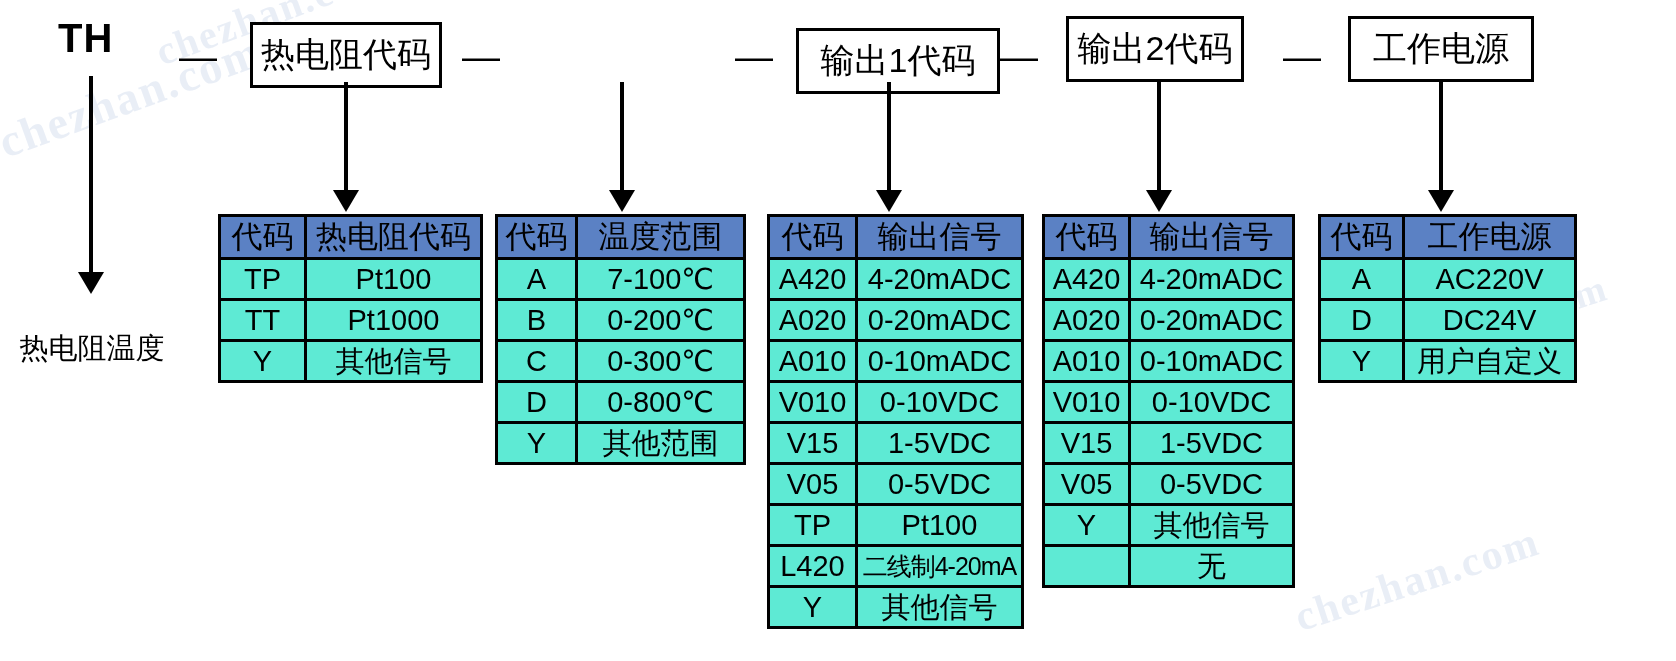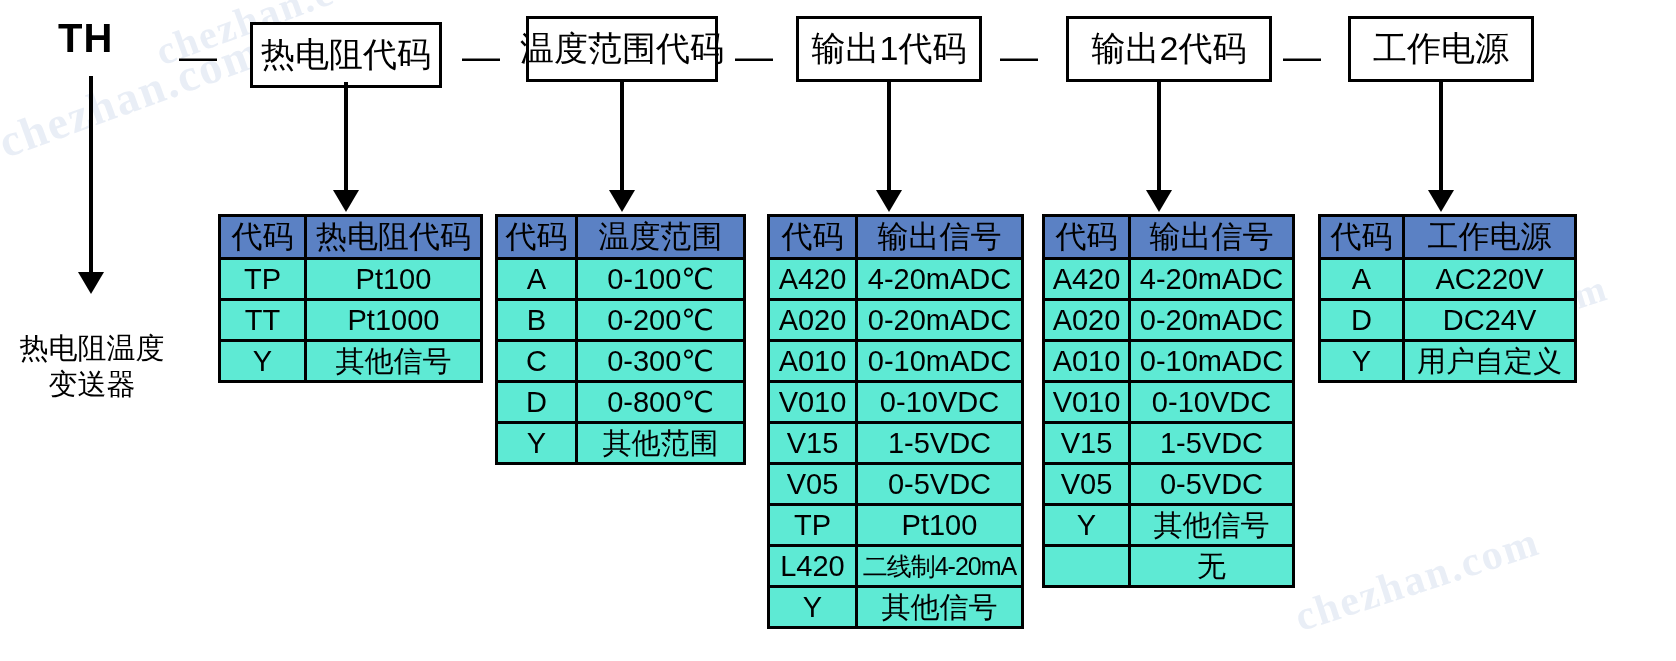--- a/index.html
+++ b/index.html
@@ -130,23 +130,22 @@
 
   <div class="root-label" style="left:58px; top:16px;">TH</div>
 
   <div class="dash" style="left:179px; top:38px;">—</div>
   <div class="dash" style="left:462px; top:38px;">—</div>
   <div class="dash" style="left:735px; top:38px;">—</div>
   <div class="dash" style="left:1000px; top:38px;">—</div>
   <div class="dash" style="left:1283px; top:38px;">—</div>
 
   <div class="top-box" style="left:250px; top:16px; width:192px; height:66px;margin-top:6px;">热电阻代码</div>
-  <div class="top-box" style="left:526px; top:16px; width:192px; height:66px;">温度范围代码</div>
-  <div class="top-box" style="left:796px; top:16px; width:186px; height:66px;">输出1代码</div>
-  <div class="top-box" style="left:1066px; top:16px; width:206px; height:66px;">输出2代码</div>
+  <div class="top-box" style="left:796px; top:28px; width:204px; height:66px;">输出1代码</div>
+  <div class="top-box" style="left:1066px; top:16px; width:178px; height:66px;">输出2代码</div>
   <div class="top-box" style="left:1348px; top:16px; width:186px; height:66px;">工作电源</div>
 
   <div class="vline" style="left:89px; top:76px; height:200px;"></div>
   <div class="arrowhead" style="left:78px; top:272px;"></div>
 
   <div class="vline" style="left:344px; top:82px; height:112px;"></div>
   <div class="arrowhead" style="left:333px; top:190px;"></div>
 
   <div class="vline" style="left:620px; top:82px; height:112px;"></div>
   <div class="arrowhead" style="left:609px; top:190px;"></div>
@@ -155,21 +154,20 @@
   <div class="arrowhead" style="left:876px; top:190px;"></div>
 
   <div class="vline" style="left:1157px; top:82px; height:112px;"></div>
   <div class="arrowhead" style="left:1146px; top:190px;"></div>
 
   <div class="vline" style="left:1439px; top:82px; height:112px;"></div>
   <div class="arrowhead" style="left:1428px; top:190px;"></div>
 
   <div class="caption" style="left:0px; top:330px; width:184px;">
     <div>热电阻温度</div>
-    <div>变送器</div>
   </div>
 
   <table class="code-table" style="left:218px; top:214px; width:262px;">
     <colgroup>
         <col style="width:86px">
         <col style="width:176px">
       </colgroup>
     <tbody>
       <tr class="hdr">
         <td>代码</td>
@@ -195,21 +193,21 @@
         <col style="width:80px">
         <col style="width:168px">
       </colgroup>
     <tbody>
       <tr class="hdr">
         <td>代码</td>
         <td>温度范围</td>
       </tr>
       <tr>
         <td>A</td>
-        <td>0-100℃</td>
+        <td>7-100℃</td>
       </tr>
       <tr>
         <td>B</td>
         <td>0-200℃</td>
       </tr>
       <tr>
         <td>C</td>
         <td>0-300℃</td>
       </tr>
       <tr>

